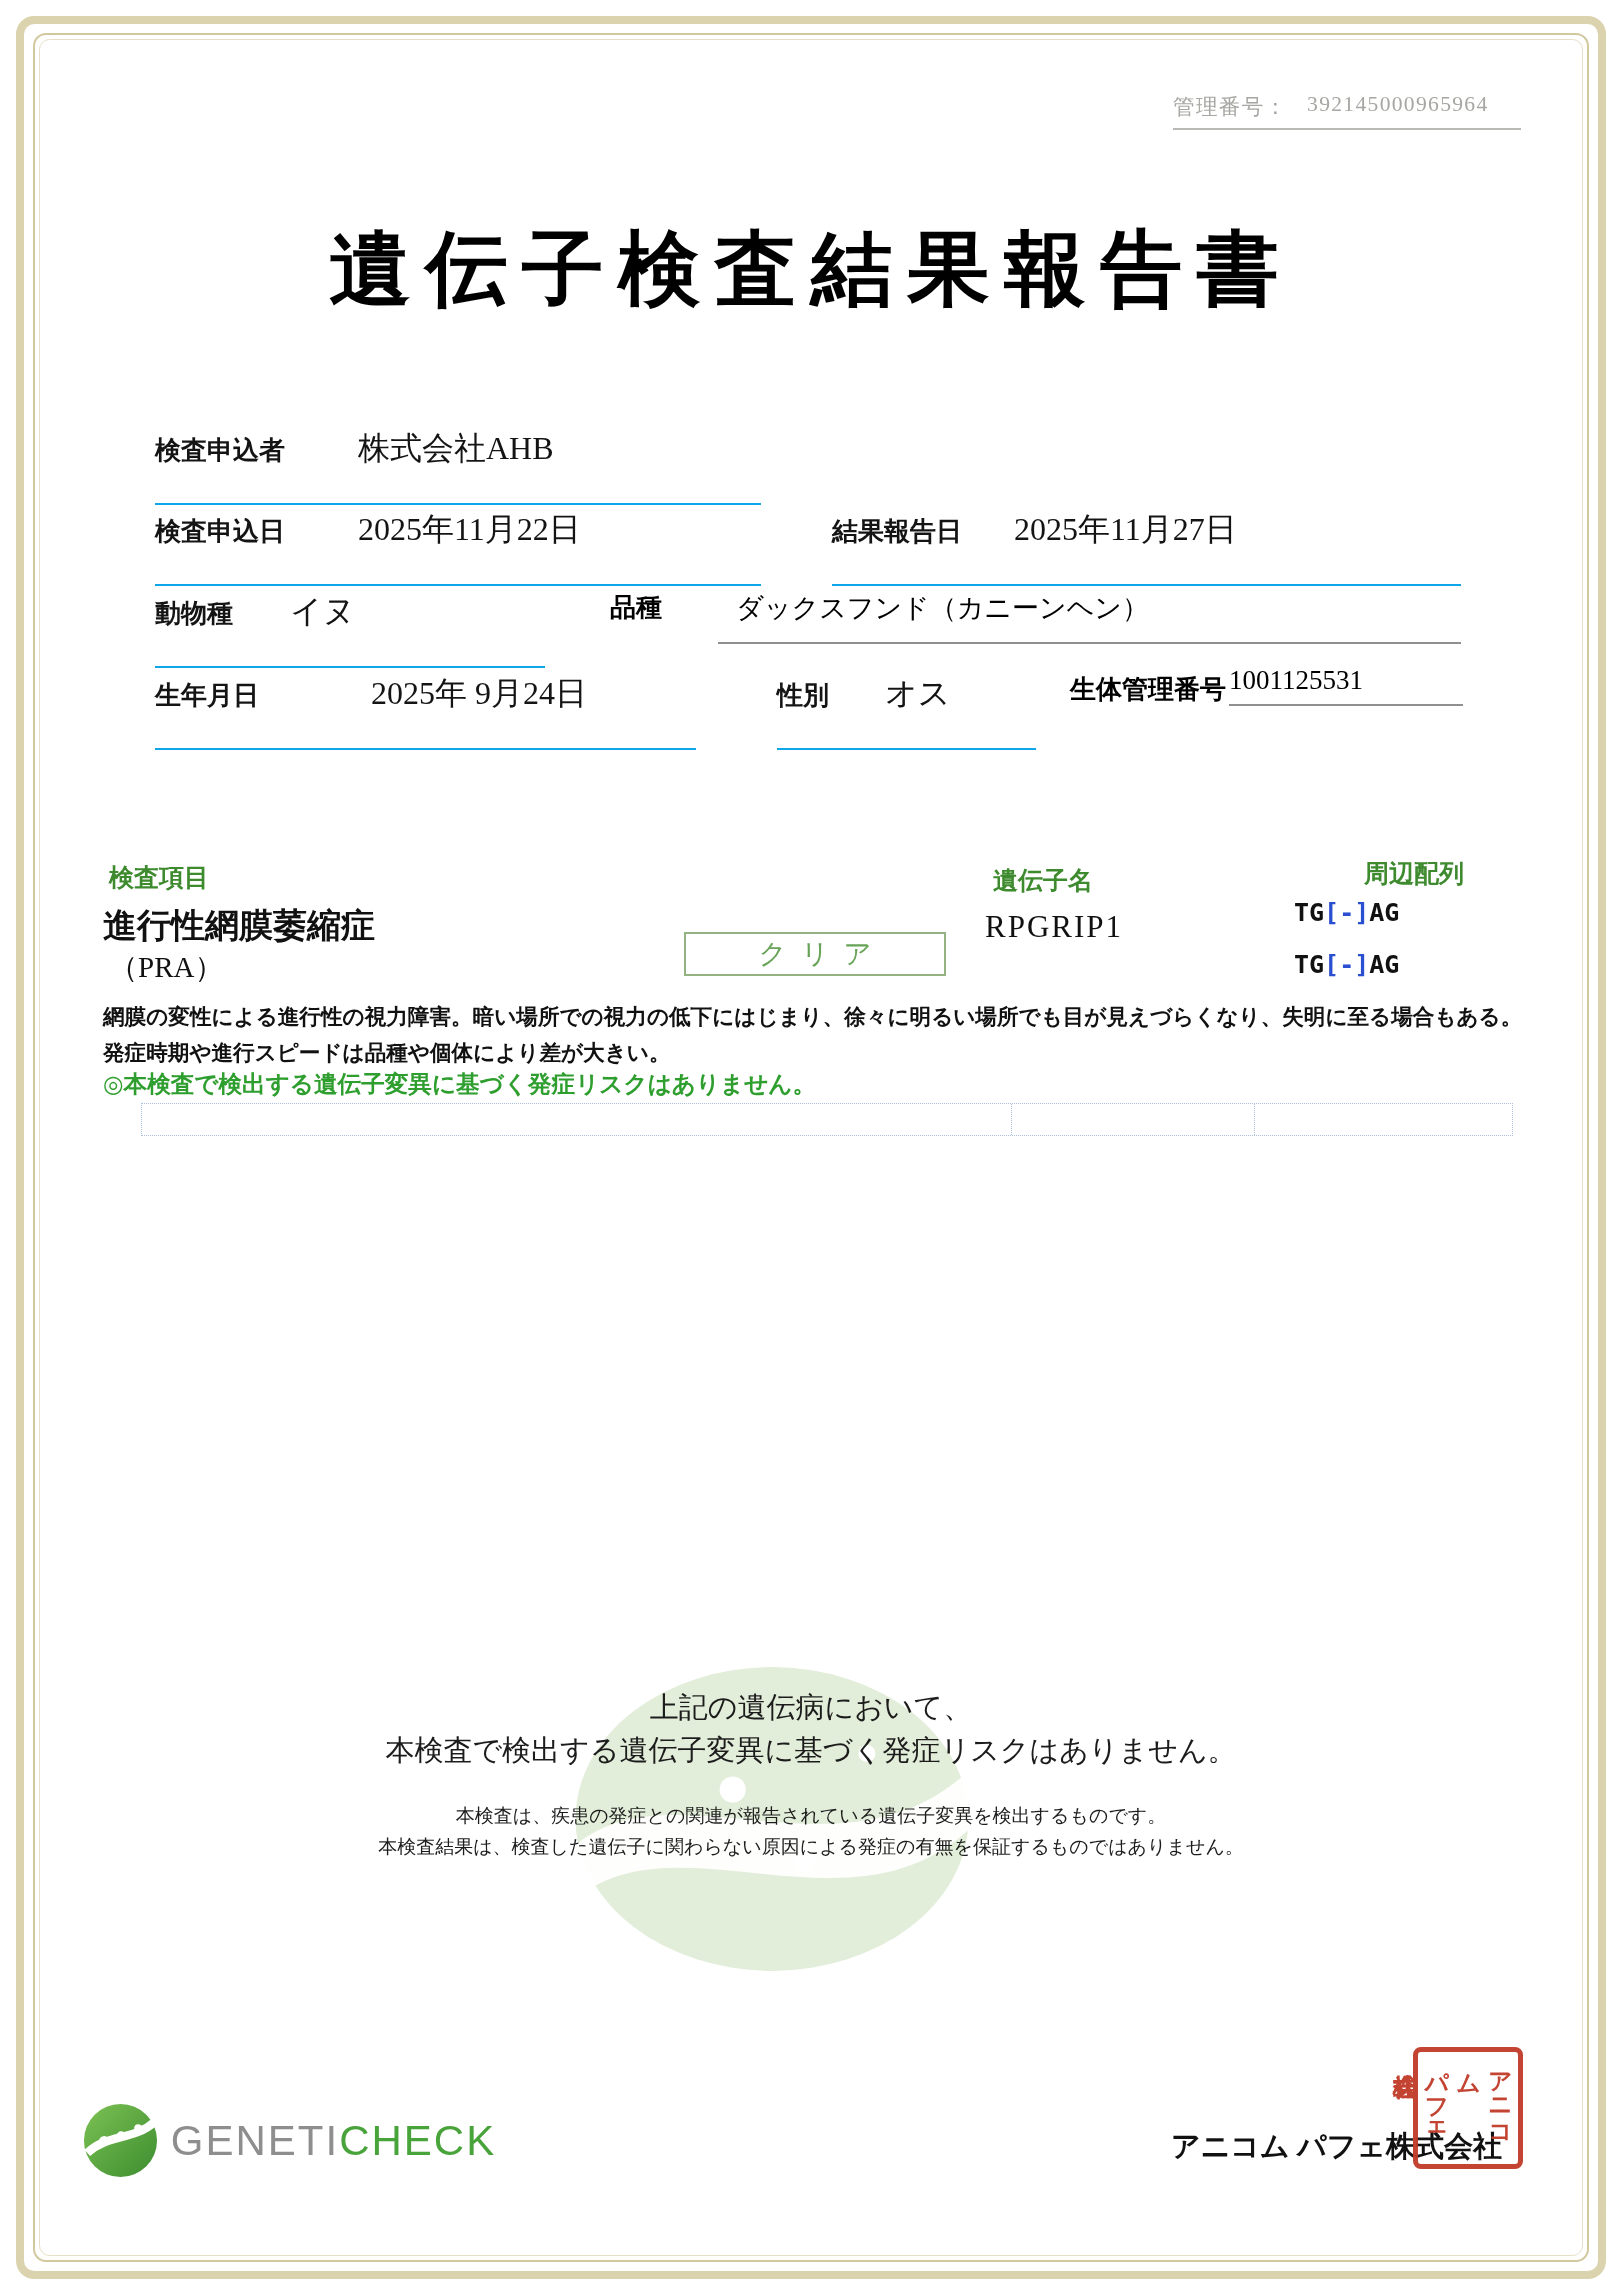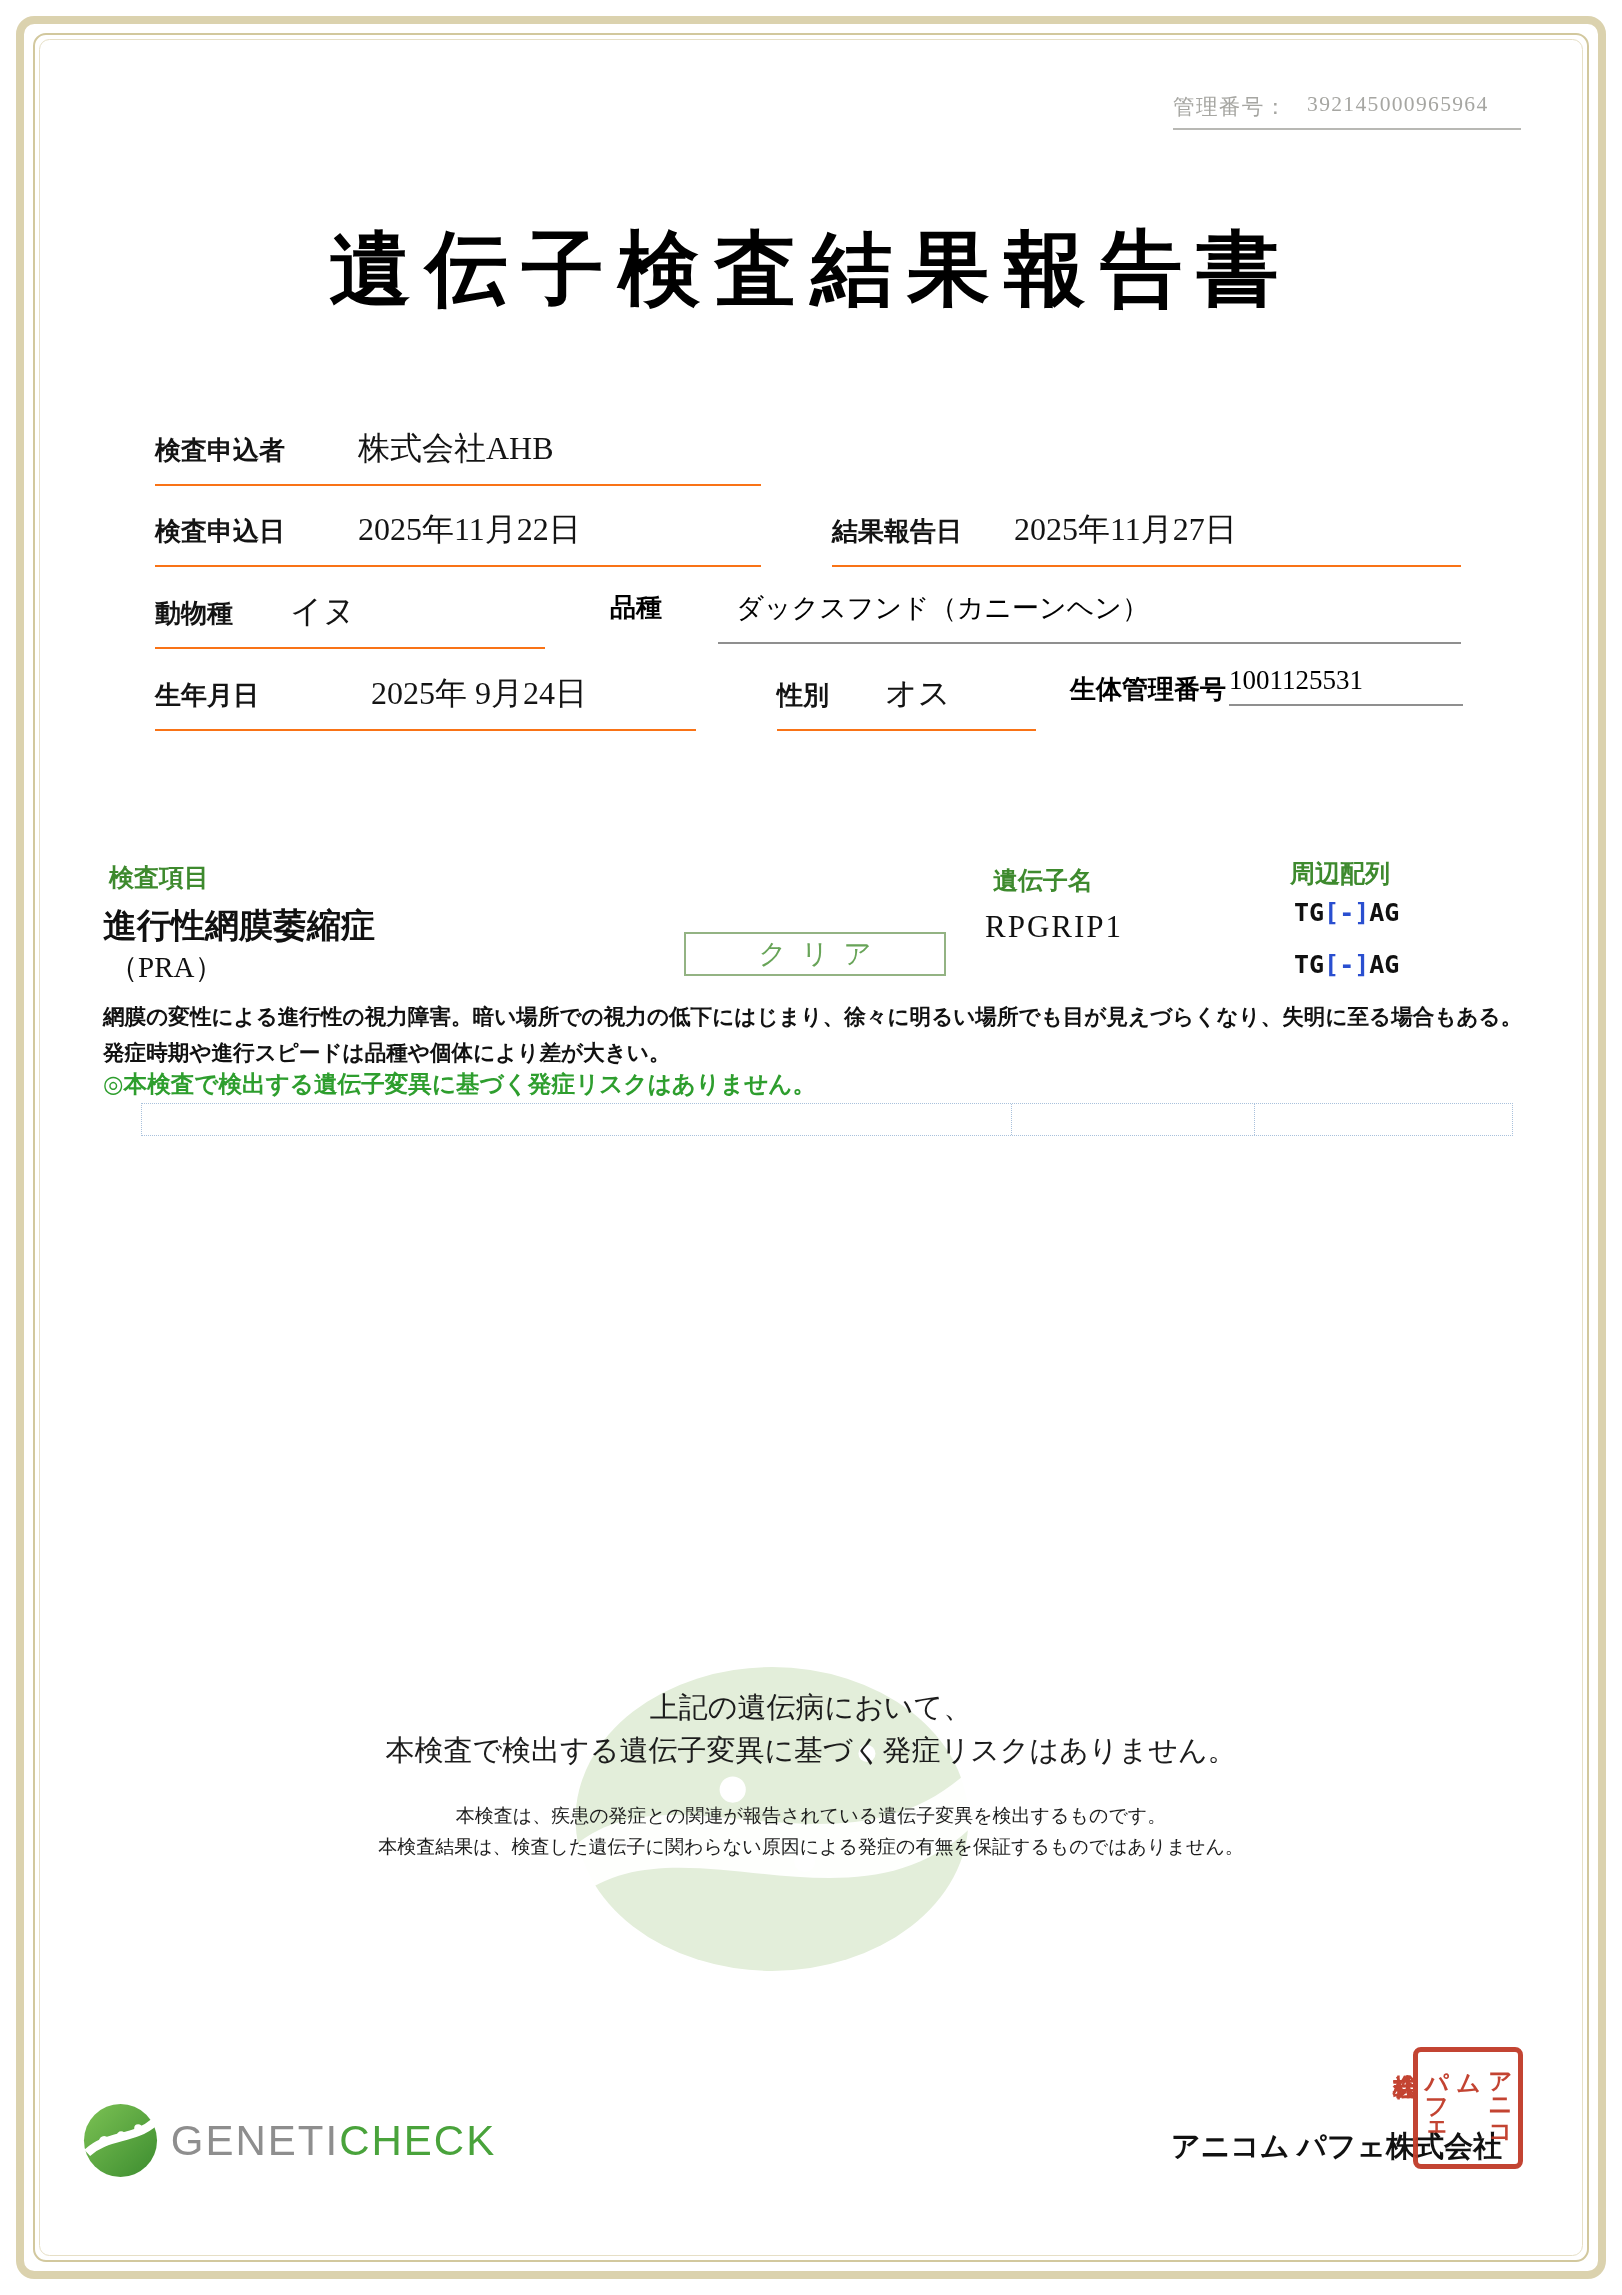--- a/index.html
+++ b/index.html
@@ -13,21 +13,21 @@
 
   .abs { position:absolute; }
 
   .control-number { left:1173px; top:92px; width:348px; display:flex; gap:19.6px;
     border-bottom:2px solid #b8b8b4; padding-bottom:6.5px;
     font-size:21.6px; color:#a6a6a2; letter-spacing:1.3px; }
 
   .doc-title { left:0; right:0; top:215px; text-align:center;
     font-size:82px; font-weight:bold; letter-spacing:14.4px; color:#000; }
 
-  .f-row { display:flex; align-items:baseline; border-bottom:2px solid #f97316; padding-bottom:13px; }
+  .f-row { display:flex; align-items:baseline; border-bottom:2px solid #0ea5e9; padding-bottom:32px; }
   .f-label { font-weight:bold; font-size:26px; color:#141414; flex:none; }
   .f-value { font-size:32px; color:#141414; }
 
   .row1 { left:155px; top:427px; width:606px; }
   .row1 .f-label { width:203px; }
   .row2l { left:155px; top:508px; width:606px; }
   .row2l .f-label { width:203px; }
   .row2r { left:832px; top:508px; width:629px; }
   .row2r .f-label { width:182px; }
   .row3l { left:155px; top:590px; width:390px; }
@@ -48,21 +48,21 @@
   .item-name  { left:103px; top:903px; font-size:34px; font-weight:bold; color:#111; }
   .item-sub   { left:109px; top:948px; font-size:29px; color:#111; }
 
   .status-box { left:684px; top:932px; width:262px; height:44px;
     border:2px solid #93b383; display:flex; align-items:center; justify-content:center;
     font-family:"Liberation Sans","DejaVu Sans",sans-serif;
     font-size:27.5px; color:#68a458; letter-spacing:14.4px; text-indent:14.4px; }
 
   .gene-label { left:993px; top:864px; }
   .gene-name  { left:985px; top:896px; font-size:31px; letter-spacing:2px; color:#111;margin-top:13px; }
-  .seq-label  { left:1290px; top:857px; }
+  .seq-label  { left:1364px; top:857px; }
   .seq { font-family:"DejaVu Sans Mono",monospace; font-size:25px; font-weight:bold; color:#111; }
   .seq1 { left:1294px; top:898px; }
   .seq2 { left:1294px; top:950px; }
   .seq .mut { color:#2a4fd0; }
 
   .desc { font-size:21.6px; font-weight:bold; color:#111; }
   .desc1 { left:103px; top:1002px; }
   .desc2 { left:103px; top:1038px; }
   .risk-note { left:103px; top:1068px; font-size:23.6px; font-weight:bold; color:#2e9e2e; }
 

